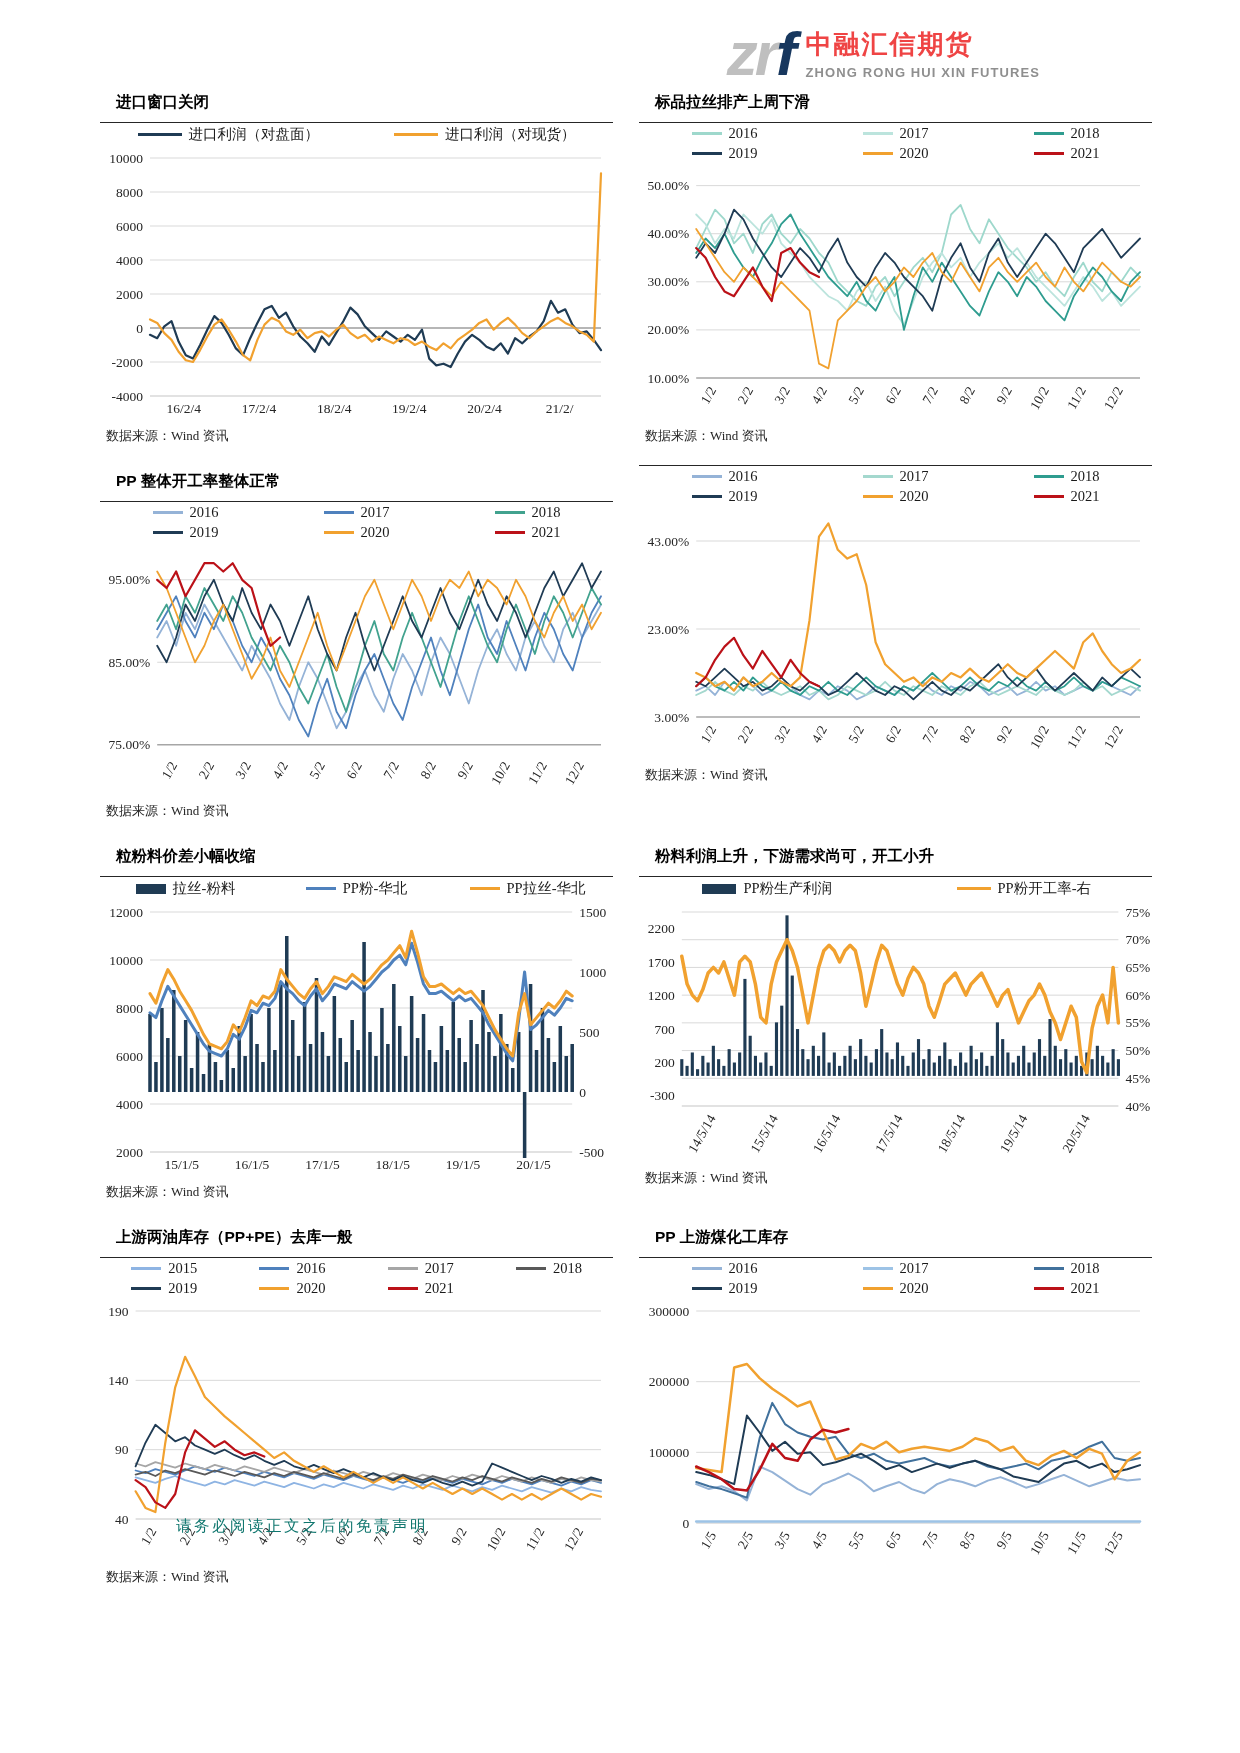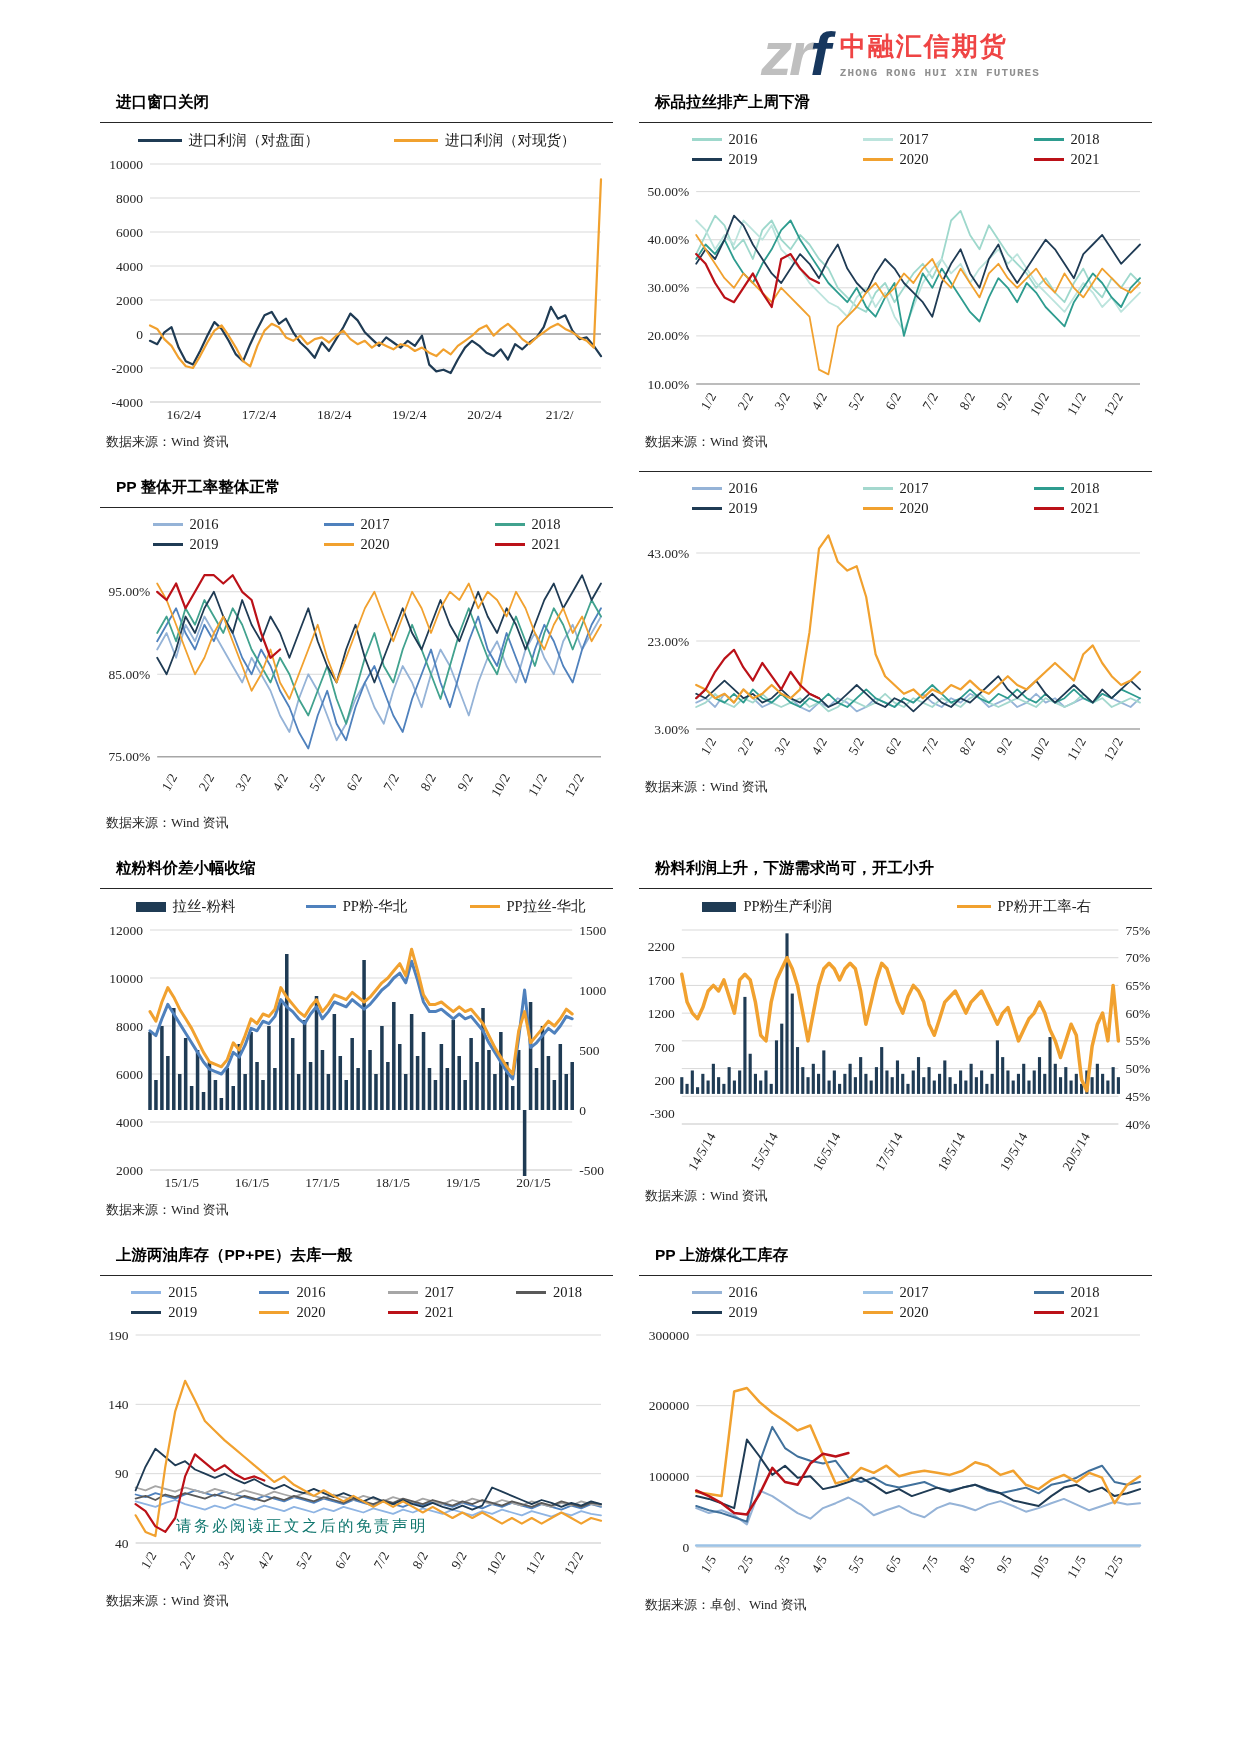--- a/index.html
+++ b/index.html
@@ -3,27 +3,27 @@
 <meta charset="utf-8">
 <style>
   html,body{margin:0;padding:0;background:#ffffff;}
   .page{width:1240px;height:1753px;position:relative;background:#fff;overflow:hidden;
         font-family:"Liberation Serif",serif;color:#1a1a1a;}
   
   .logo{position:absolute;top:26px;right:200px;display:flex;align-items:center;gap:12px;}
   .logo-zrf{font-family:"Liberation Sans",sans-serif;font-weight:bold;font-size:62px;line-height:0.9;letter-spacing:-3px;font-style:italic;}
   .logo-names{display:flex;flex-direction:column;}
   .logo-cn{font-family:"Liberation Sans",sans-serif;font-weight:bold;font-size:26px;letter-spacing:2px;}
-  .logo-en{font-family:Liberation Mono, monospace;font-weight:bold;font-size:11px;letter-spacing:1.1px;margin-top:3px;}
+  .logo-en{font-family:Liberation Sans, sans-serif;font-weight:bold;font-size:13px;letter-spacing:1.1px;margin-top:3px;}
   
   .grid{position:absolute;top:86px;left:100px;right:88px;display:grid;
         grid-template-columns:1fr 1fr;column-gap:26px;row-gap:20px;align-items:start;}
   .cell-title{font-family:"Liberation Sans",sans-serif;font-weight:bold;font-size:15.5px;color:#000;
               padding:6px 0 9px 16px;}
-  .chart-area{border-top:1.5px solid #262626;padding-top:8px;}
+  .chart-area{border-top:1.5px solid #262626;padding-top:2px;}
   .legend{display:grid;justify-items:center;row-gap:3px;margin:0 0 4px 0;
           font-size:14.5px;color:#1a1a1a;}
   .lg-item{display:flex;align-items:center;gap:7px;white-space:nowrap;}
   .sw-line{height:3px;display:inline-block;}
   .sw-bar{height:10px;display:inline-block;}
   .source{font-size:13px;color:#262626;padding-left:6px;margin-top:5px;}
   .footer{position:absolute;left:176px;top:1516px;font-size:15.5px;color:#0f766e;letter-spacing:2.5px;}
   svg{display:block;overflow:visible;}
   .ax{font-family:"Liberation Serif",serif;font-size:13.5px;fill:#262626;}
 </style>
@@ -635,18 +635,17 @@
             <text x="447.37416666666667" y="234" class="ax" text-anchor="end" transform="rotate(-60 447.37416666666667 234)">11/5</text>
             <text x="484.3575" y="234" class="ax" text-anchor="end" transform="rotate(-60 484.3575 234)">12/5</text>
             <polyline points="57.2,183.1 69.9,188.1 82.6,185.3 95.2,190.2 107.9,199.4 120.6,165.5 133.3,171.1 146.0,179.6 158.6,188.1 171.3,193.7 184.0,183.1 196.7,178.2 209.4,172.5 222.0,179.6 234.7,190.2 247.4,185.3 260.1,181.0 272.8,188.1 285.4,192.3 298.1,183.1 310.8,178.2 323.5,181.0 336.2,185.3 348.8,179.6 361.5,176.1 374.2,181.0 386.9,186.7 399.6,183.1 412.2,178.2 424.9,173.9 437.6,179.6 450.3,185.3 463.0,181.0 475.6,176.8 488.3,179.6 501.0,178.2" fill="none" stroke="#95B3D7" stroke-width="2" stroke-linejoin="round" stroke-linecap="round"></polyline>
             <polyline points="57.2,220.6 69.9,220.6 82.6,220.6 95.2,220.6 107.9,220.6 120.6,220.6 133.3,220.6 146.0,220.6 158.6,220.6 171.3,220.6 184.0,220.6 196.7,220.6 209.4,220.6 222.0,220.6 234.7,220.6 247.4,220.6 260.1,220.6 272.8,220.6 285.4,220.6 298.1,220.6 310.8,220.6 323.5,220.6 336.2,220.6 348.8,220.6 361.5,220.6 374.2,220.6 386.9,220.6 399.6,220.6 412.2,220.6 424.9,220.6 437.6,220.6 450.3,220.6 463.0,220.6 475.6,220.6 488.3,220.6 501.0,220.6" fill="none" stroke="#9DC3E6" stroke-width="2.5" stroke-linejoin="round" stroke-linecap="round"></polyline>
             <polyline points="57.2,181.0 69.9,185.3 82.6,188.1 95.2,192.3 107.9,196.6 120.6,137.2 133.3,101.9 146.0,123.1 158.6,131.5 171.3,135.8 184.0,138.6 196.7,135.8 209.4,152.7 222.0,157.0 234.7,152.7 247.4,159.8 260.1,162.6 272.8,159.8 285.4,157.0 298.1,162.6 310.8,165.5 323.5,162.6 336.2,159.8 348.8,165.5 361.5,168.3 374.2,165.5 386.9,162.6 399.6,168.3 412.2,159.8 424.9,157.0 437.6,152.7 450.3,145.7 463.0,140.7 475.6,157.0 488.3,159.8 501.0,157.0" fill="none" stroke="#41719C" stroke-width="2" stroke-linejoin="round" stroke-linecap="round"></polyline>
             <polyline points="57.2,171.1 69.9,173.9 82.6,178.2 95.2,183.1 107.9,114.6 120.6,131.5 133.3,149.9 146.0,140.7 158.6,152.7 171.3,151.3 184.0,164.1 196.7,161.2 209.4,157.0 222.0,152.7 234.7,159.8 247.4,168.3 260.1,164.1 272.8,171.1 285.4,166.9 298.1,162.6 310.8,166.9 323.5,162.6 336.2,159.8 348.8,164.1 361.5,168.3 374.2,175.4 386.9,178.2 399.6,181.0 412.2,171.1 424.9,162.6 437.6,159.8 450.3,166.9 463.0,162.6 475.6,171.1 488.3,168.3 501.0,164.1" fill="none" stroke="#1F3B54" stroke-width="2" stroke-linejoin="round" stroke-linecap="round"></polyline>
             <polyline points="57.2,166.9 69.9,169.0 82.6,171.1 95.2,66.5 107.9,63.0 120.6,77.1 133.3,87.7 146.0,96.2 158.6,105.4 171.3,100.5 184.0,130.1 196.7,158.4 209.4,154.9 222.0,142.9 234.7,147.8 247.4,140.7 260.1,151.3 272.8,147.8 285.4,145.7 298.1,147.8 310.8,149.9 323.5,145.7 336.2,137.2 348.8,140.7 361.5,149.9 374.2,145.7 386.9,159.8 399.6,164.1 412.2,154.9 424.9,149.9 437.6,157.0 450.3,147.8 463.0,152.7 475.6,178.2 488.3,159.8 501.0,151.3" fill="none" stroke="#F1A12F" stroke-width="2.5" stroke-linejoin="round" stroke-linecap="round"></polyline>
             <polyline points="57.2,165.5 69.9,171.1 82.6,178.2 95.2,188.1 107.9,189.5 120.6,169.0 133.3,142.9 146.0,157.0 158.6,159.8 171.3,138.6 184.0,128.7 196.7,131.5 209.4,128.0" fill="none" stroke="#BB1118" stroke-width="2.5" stroke-linejoin="round" stroke-linecap="round"></polyline>
           </svg>
       </div>
-      <div class="source">数据来源：卓创、Wind 资讯</div>
     </div>
   </div>
 
   <div class="footer">请务必阅读正文之后的免责声明</div>
 </div>
 
 </body></html>

